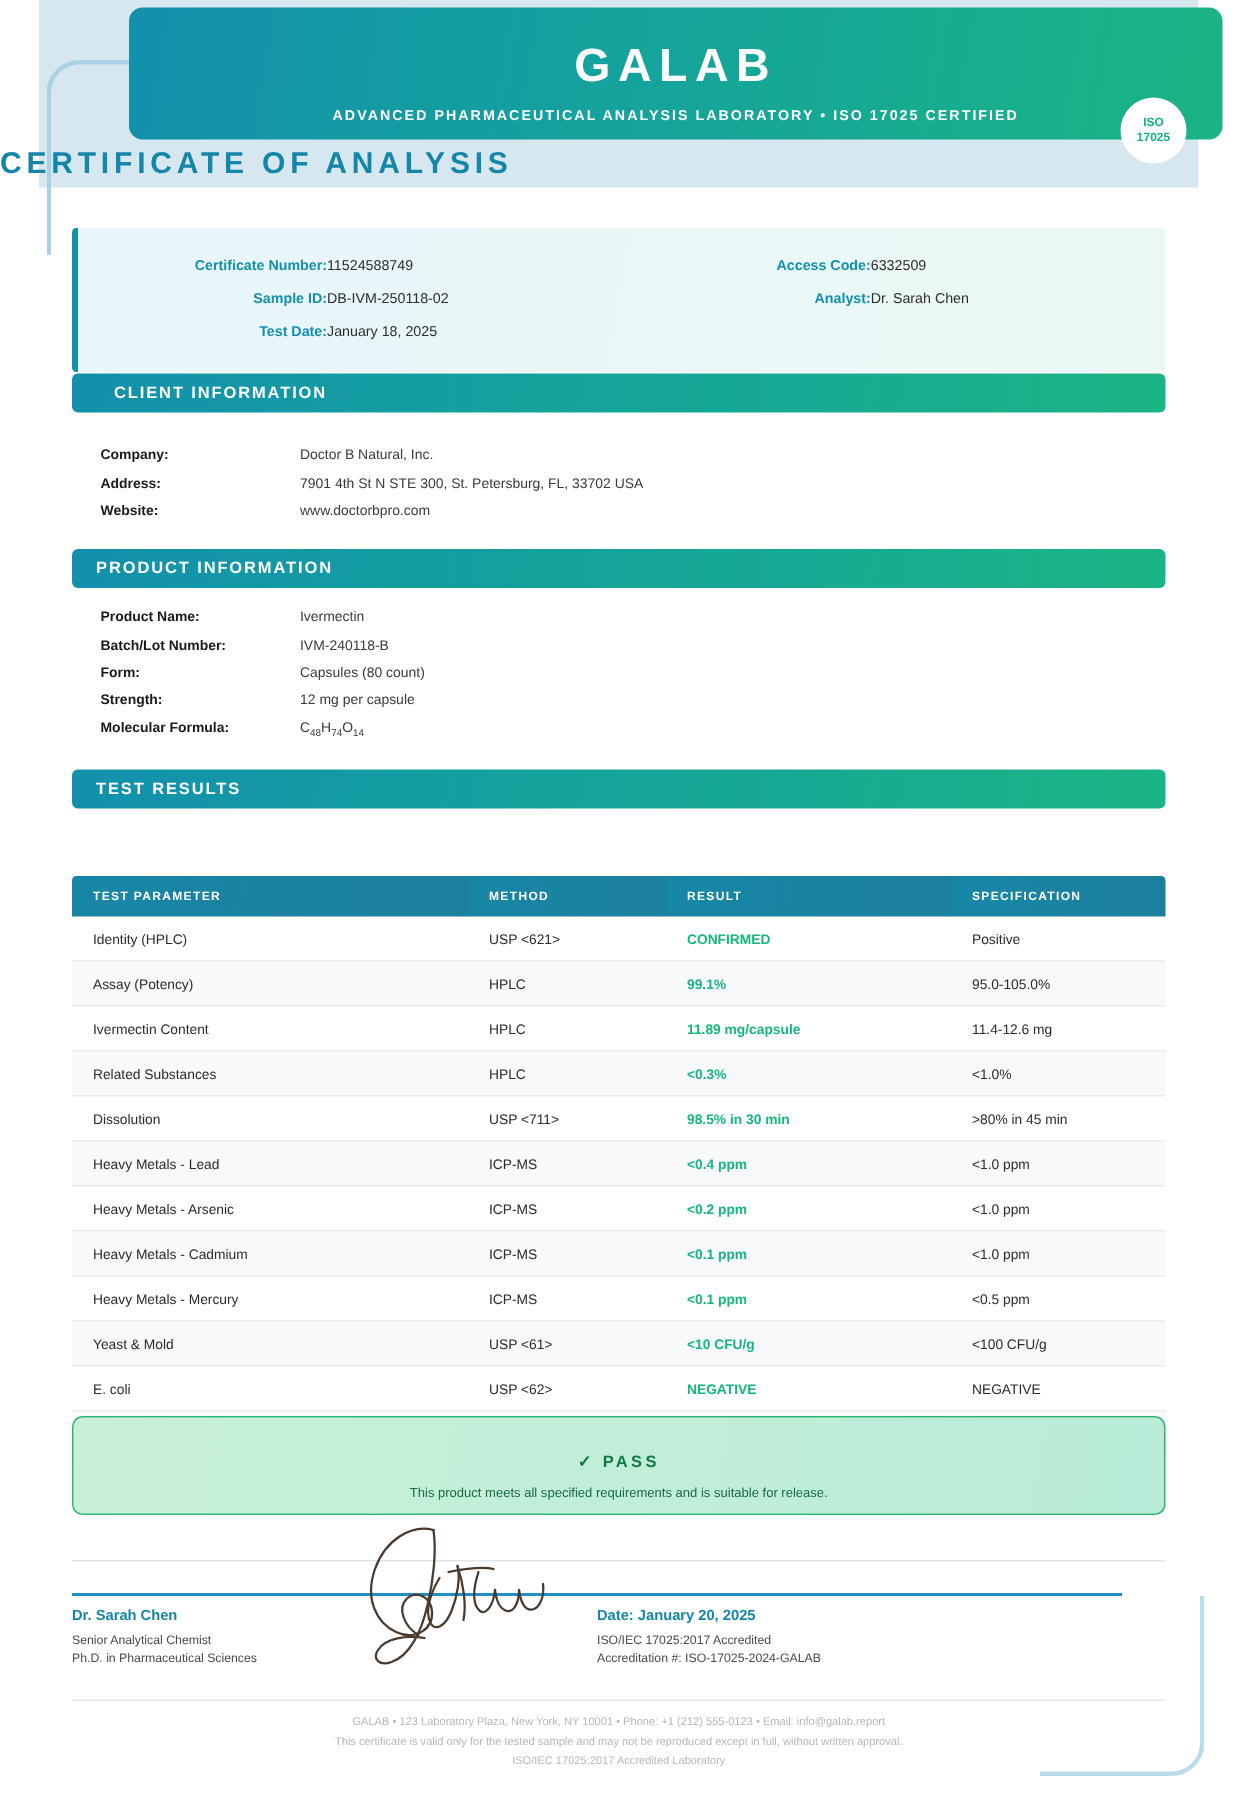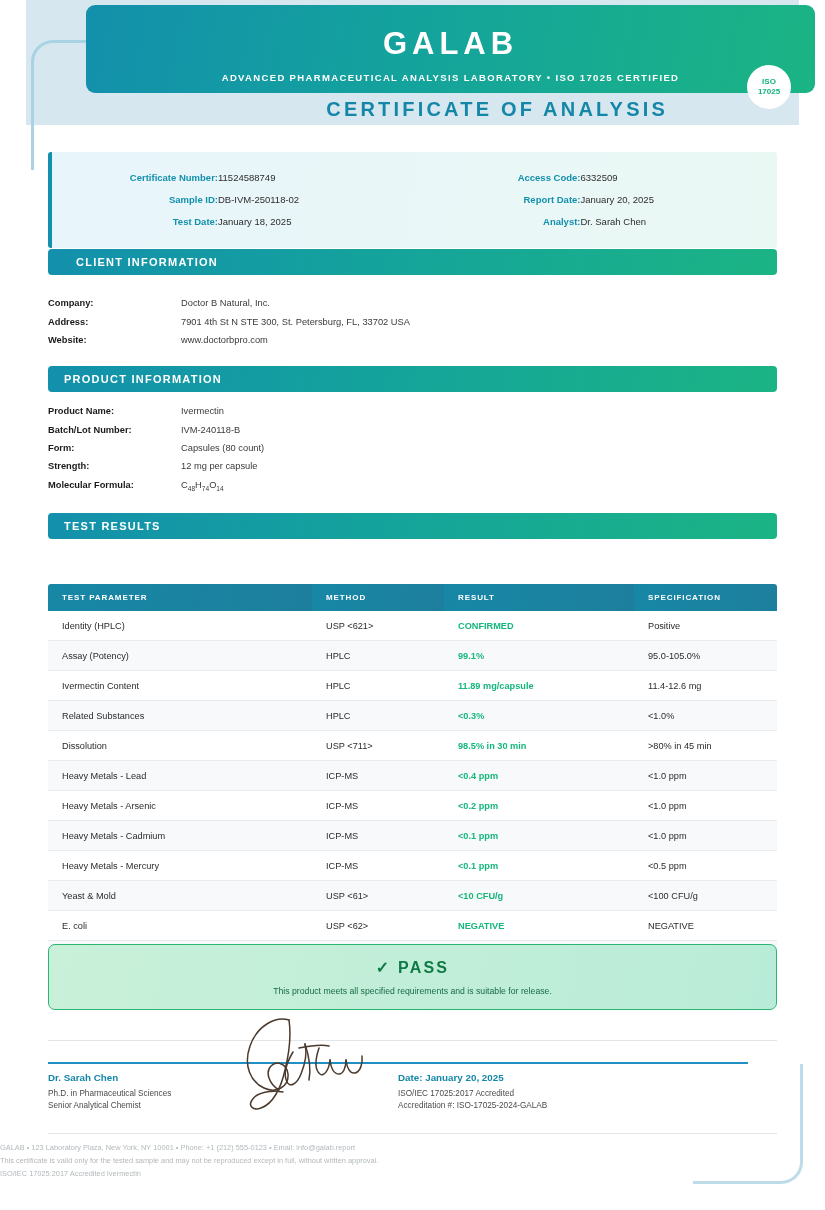--- a/index.html
+++ b/index.html
@@ -85,21 +85,21 @@
     flex-direction: column;
     align-items: center;
     justify-content: center;
     text-align: center;
   }
 
   .doc-title {
     position: absolute;
     left: 0; top: 98px;
     width: 668px;
-    text-align: right;
+    text-align: left;
     color: #1487a8;
     font-size: 20px;
     font-weight: bold;
     letter-spacing: 3.2px;
   }
 
   
   .meta-panel {
     position: absolute;
     left: 48px; top: 152px;
@@ -143,20 +143,21 @@
   .kv-block { position: absolute; left: 48px; width: 729px; }
   .kv-row {
     display: flex;
     padding: 4.2px 0;
     font-size: 9.3px;
   }
   .kv-lbl {
     width: 133px;
     color: #1a1a1a;
     font-weight: bold;
+    margin-left: 19px;
   }
   .kv-val { color: #3a3a3a; }
   .kv-val sub { font-size: 6.6px; }
 
   
   .table {
     position: absolute;
     left: 48px; top: 564px;
     width: 729px;
     border-collapse: collapse;
@@ -192,23 +193,23 @@
   .pass {
     position: absolute;
     left: 48px; top: 944px;
     width: 729px; height: 66px;
     background: linear-gradient(100deg, #c9f0d9 0%, #b9ecd8 100%);
     border: 1.6px solid #2bb573;
     border-radius: 7px;
     text-align: center;
   }
   .pass-title {
-    margin-top: 13px;
+    margin-top: 23px;
     color: #0f7a44;
-    font-size: 16px;
+    font-size: 11px;
     font-weight: bold;
     letter-spacing: 2.2px;
   }
   .pass-sub {
     margin-top: 9px;
     color: #176b45;
     font-size: 8.7px;
   }
 
   .hr {
@@ -245,21 +246,21 @@
     left: 183px; top: -54px;
     width: 150px; height: 105px;
     pointer-events: none;
   }
 
   
   .footer {
     position: absolute;
     left: 0; top: 1142px;
     width: 825px;
-    text-align: left;
+    text-align: center;
     color: #b3b8bb;
     font-size: 7.4px;
     line-height: 1.75;
   }
 </style>
 </head>
 <body>
 
 <div class="page">
 
@@ -292,24 +293,20 @@
         <span class="meta-lbl">Test Date:</span>
         <span class="meta-val">January 18, 2025</span>
       </div>
     </div>
     <div class="meta-col">
       <div class="meta-row">
         <span class="meta-lbl">Access Code:</span>
         <span class="meta-val">6332509</span>
       </div>
       <div class="meta-row">
-        <span class="meta-lbl">Report Date:</span>
-        <span class="meta-val">January 20, 2025</span>
-      </div>
-      <div class="meta-row">
         <span class="meta-lbl">Analyst:</span>
         <span class="meta-val">Dr. Sarah Chen</span>
       </div>
     </div>
   </div>
 
   <div class="sec-bar" style="top:249px;padding-left:28px;">CLIENT INFORMATION</div>
   <div class="kv-block" style="top:294px;">
     <div class="kv-row">
       <span class="kv-lbl">Company:</span>
@@ -441,22 +438,22 @@
     <div class="pass-sub">This product meets all specified requirements and is suitable for release.</div>
   </div>
 
   <div class="hr" style="top:1040px;"></div>
 
   <div class="sig-area">
     <div class="sig-cols">
       <div class="sig-col">
         <div class="sig-line"></div>
         <div class="sig-name">Dr. Sarah Chen</div>
+        <div class="sig-meta">Senior Analytical Chemist</div>
         <div class="sig-meta">Ph.D. in Pharmaceutical Sciences</div>
-        <div class="sig-meta">Senior Analytical Chemist</div>
         <svg class="signature" viewBox="0 0 150 105">
           <g fill="none" stroke="#4a3a2e" stroke-width="1.5" stroke-linecap="round" stroke-linejoin="round">
             <path d="M58 12 C44 8, 26 18, 19 38 C12 58, 20 74, 33 80 C46 86, 58 78, 57 66 C56 56, 46 52, 40 58 C34 64, 38 76, 48 82"></path>
             <path d="M58 12 C60 26, 58 46, 54 62 C50 80, 42 96, 30 100 C22 103, 17 98, 21 92 C26 84, 40 82, 52 84"></path>
             <path d="M62 44 C56 54, 52 66, 56 74 C59 80, 66 76, 70 66 C74 56, 76 44, 74 36"></path>
             <path d="M74 36 C78 48, 80 62, 78 72"></path>
             <path d="M68 40 C78 38, 90 36, 98 38"></path>
             <path d="M88 40 C84 52, 84 62, 89 66 C93 69, 98 62, 99 52"></path>
             <path d="M99 52 C100 60, 103 66, 108 66 C112 66, 115 60, 115 52"></path>
             <path d="M115 52 C116 60, 119 66, 124 65 C129 64, 132 56, 131 48"></path>
@@ -470,16 +467,16 @@
         <div class="sig-meta">Accreditation #: ISO-17025-2024-GALAB</div>
       </div>
     </div>
   </div>
 
   <div class="hr" style="top:1133px;"></div>
 
   <div class="footer">
     <div>GALAB • 123 Laboratory Plaza, New York, NY 10001 • Phone: +1 (212) 555-0123 • Email: info@galab.report</div>
     <div>This certificate is valid only for the tested sample and may not be reproduced except in full, without written approval.</div>
-    <div>ISO/IEC 17025:2017 Accredited Ivermectin</div>
+    <div>ISO/IEC 17025:2017 Accredited Laboratory</div>
   </div>
 
 </div>
 
 </body></html>

